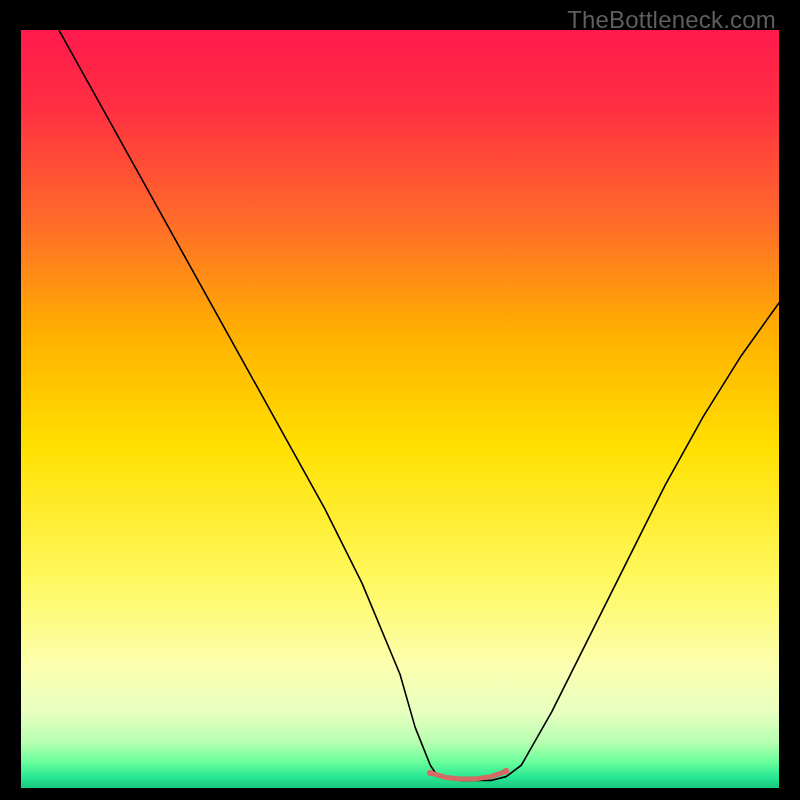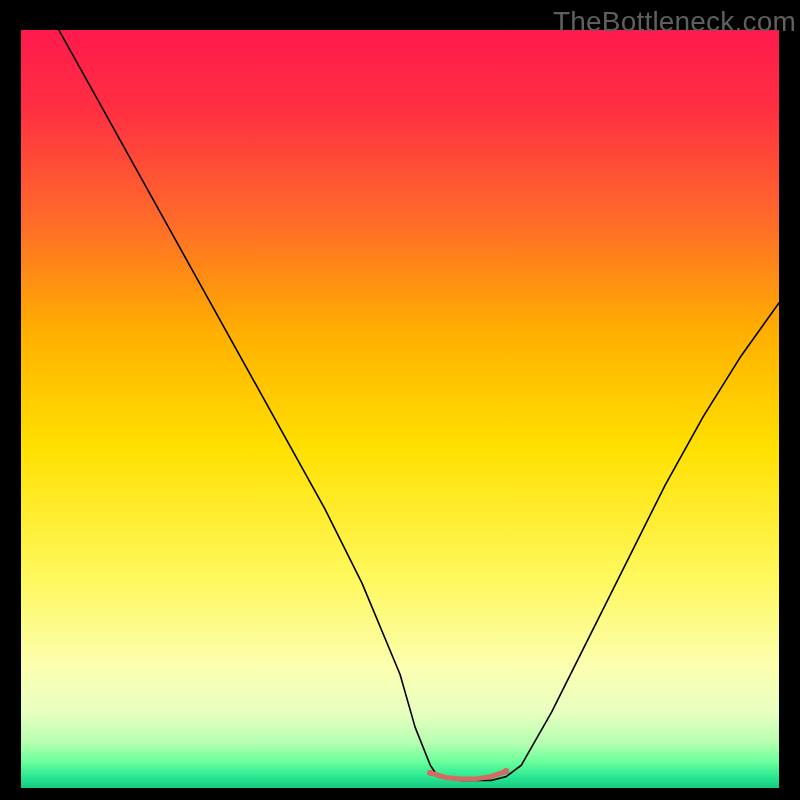--- a/index.html
+++ b/index.html
@@ -13,23 +13,23 @@
   }
   .frame {
     position: relative;
     width: 800px;
     height: 800px;
     background: #000;
   }
   .watermark {
     position: absolute;
     top: 6px;
-    right: 4px;
+    right: 24px;
     color: #5f5f5f;
-    font-size: 28px;
+    font-size: 24px;
     font-weight: 500;
     letter-spacing: 0.2px;
     z-index: 10;
   }
   .plot-area {
     position: absolute;
     left: 21px;
     top: 30px;
     width: 758px;
     height: 758px;

